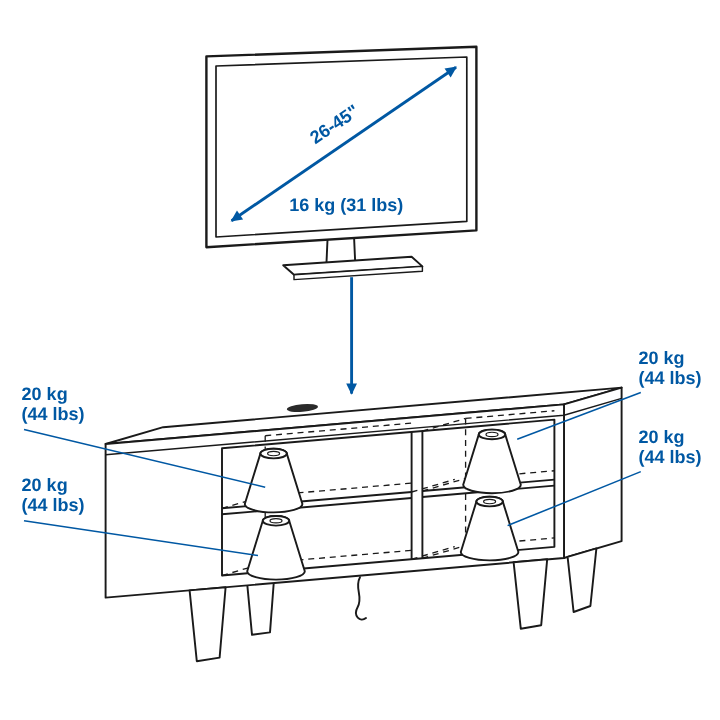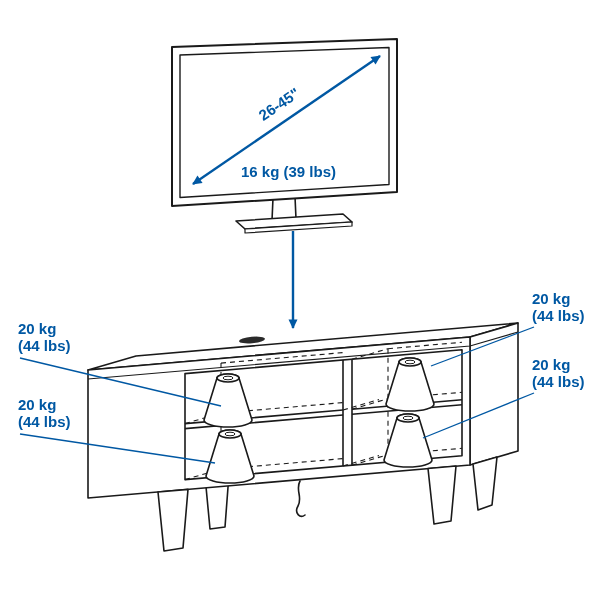--- a/index.html
+++ b/index.html
@@ -117,21 +117,21 @@
     <g stroke="#0058a3" stroke-width="1.3">
       <line x1="20" y1="358" x2="221" y2="406"></line>
       <line x1="20" y1="434" x2="215" y2="463"></line>
       <line x1="534" y1="327" x2="431" y2="366"></line>
       <line x1="534" y1="393" x2="423" y2="438"></line>
     </g>
   </svg>
 
   <div class="lbl rot" style="left:279px;top:104px">26-45"</div>
 
-  <div class="lbl" style="left:241px;top:163px">16 kg (39 lbs)</div>
+  <div class="lbl" style="left:241px;top:163px">16 kg (31 lbs)</div>
 
   <div class="lbl" style="left:18px;top:320px">
     <div>20 kg</div>
     <div>(44 lbs)</div>
   </div>
 
   <div class="lbl" style="left:18px;top:396px">
     <div>20 kg</div>
     <div>(44 lbs)</div>
   </div>

